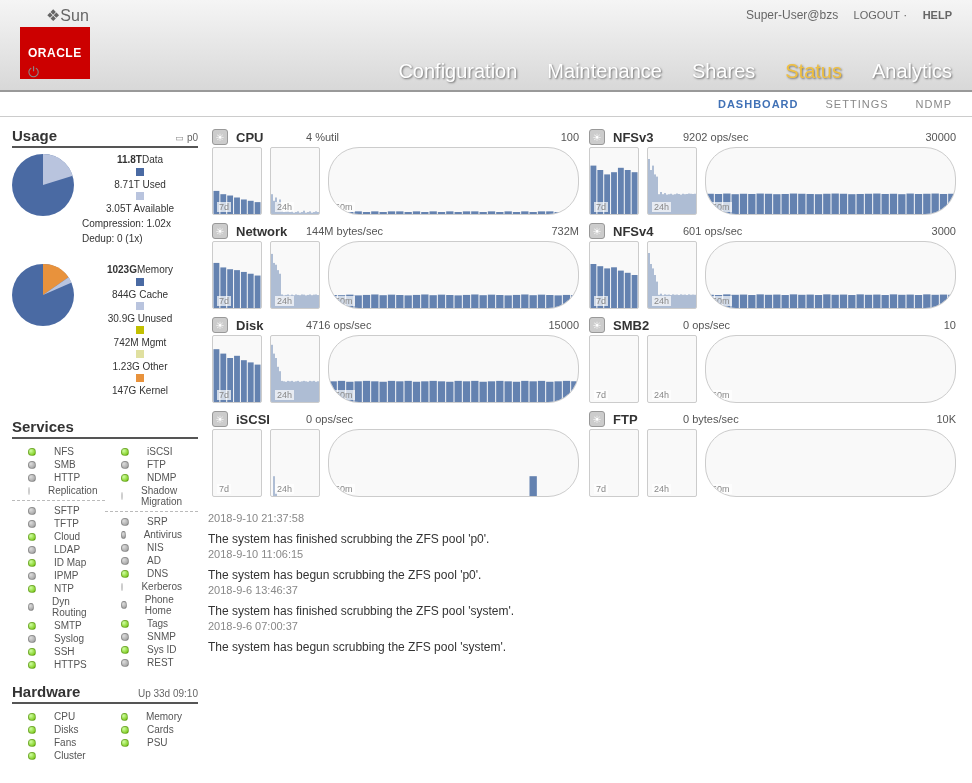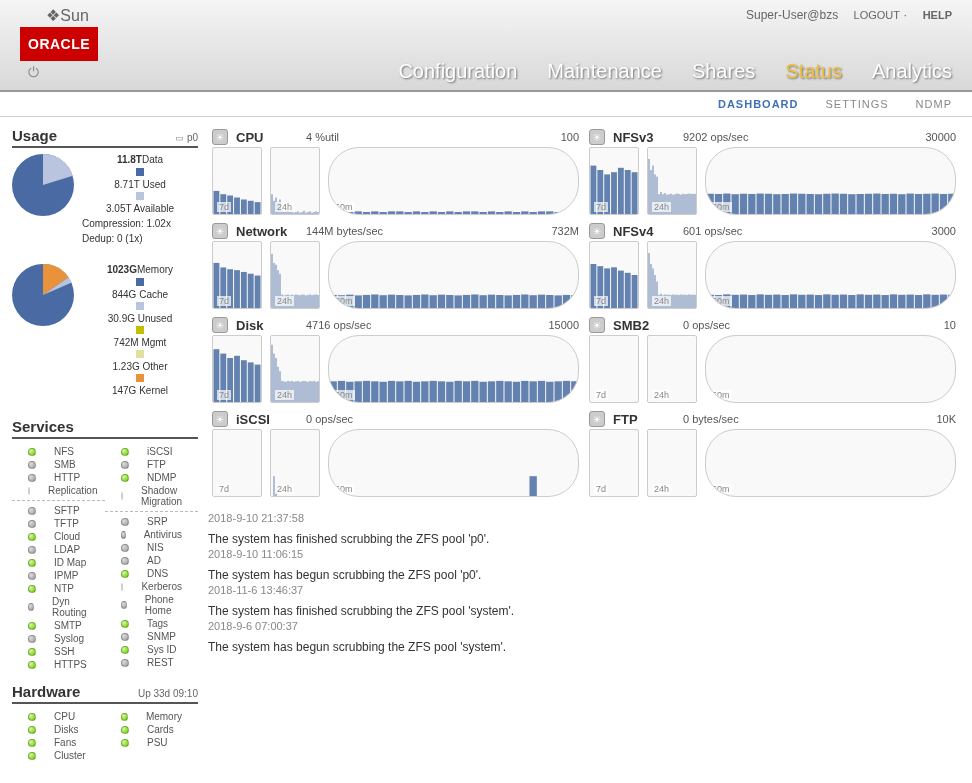--- a/index.html
+++ b/index.html
@@ -2,21 +2,21 @@
 <html><head>
 <meta charset="utf-8">
 <style>
 * { margin: 0; padding: 0; box-sizing: border-box; }
 body { font-family: Arial, Helvetica, sans-serif; font-size: 11px; color: #333; background: #fff; width: 972px; }
 
 
 .header { height: 92px; background: linear-gradient(to bottom, #f5f5f5, #d8d8d8); border-bottom: 2px solid #999; position: relative; }
 .logo-area { position: absolute; left: 20px; top: 6px; }
 .sun-logo { color: #666; font-size: 16px; margin-left: 26px; }
-.oracle-badge { background: #c00; color: #fff; font-size: 14px; font-weight: bold; padding: 9px 8px; display: inline-block; margin-top: 2px; letter-spacing: 0.5px; }
+.oracle-badge { background: #c00; color: #fff; font-size: 12px; font-weight: bold; padding: 19px 8px; display: inline-block; margin-top: 2px; letter-spacing: 0.5px; }
 .user-info { position: absolute; right: 20px; top: 8px; color: #666; font-size: 12px; }
 .user-info a { color: #666; text-decoration: none; margin-left: 12px; font-size: 11px; }
 .user-info a.help { font-weight: bold; }
 .nav { position: absolute; right: 20px; top: 60px; display: flex; gap: 30px; font-size: 20px; }
 .nav a { color: #fff; text-decoration: none; text-shadow: 1px 1px 2px rgba(0,0,0,0.5); }
 .nav a.active { color: #f0c040; }
 .power-icon { position: absolute; left: 28px; top: 64px; color: #888; font-size: 14px; cursor: pointer; }
 .subnav { text-align: right; padding: 6px 20px; border-bottom: 1px solid #ccc; font-size: 11px; }
 .subnav a { color: #888; text-decoration: none; margin-left: 24px; letter-spacing: 1px; }
 .subnav a.active { color: #4071b6; font-weight: bold; }
@@ -1043,21 +1043,21 @@
     <div id="alerts">
         <div class="alert-row">
           <span class="alert-time">2018-9-10 21:37:58</span>
           <span class="alert-msg">The system has finished scrubbing the ZFS pool 'p0'.</span>
         </div>
         <div class="alert-row">
           <span class="alert-time">2018-9-10 11:06:15</span>
           <span class="alert-msg">The system has begun scrubbing the ZFS pool 'p0'.</span>
         </div>
         <div class="alert-row">
-          <span class="alert-time">2018-11-6 13:46:37</span>
+          <span class="alert-time">2018-9-6 13:46:37</span>
           <span class="alert-msg">The system has finished scrubbing the ZFS pool 'system'.</span>
         </div>
         <div class="alert-row">
           <span class="alert-time">2018-9-6 07:00:37</span>
           <span class="alert-msg">The system has begun scrubbing the ZFS pool 'system'.</span>
         </div>
       </div>
   </div>
 </div>
 

